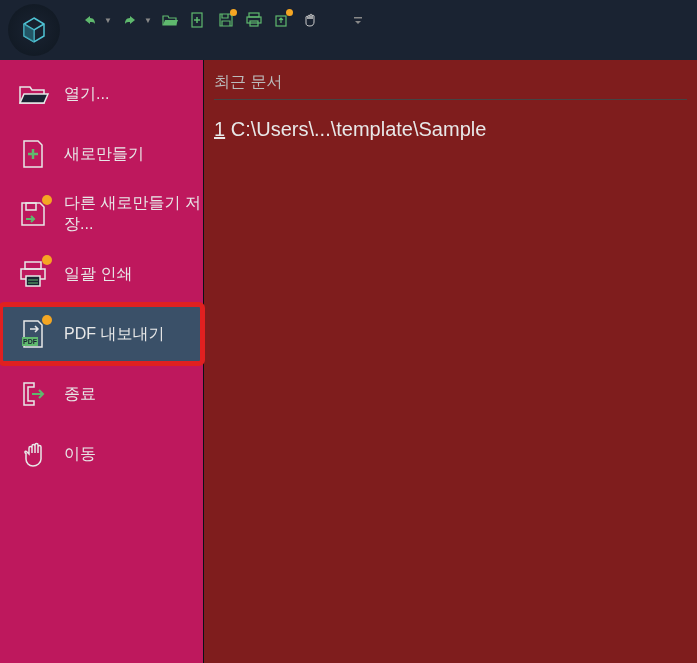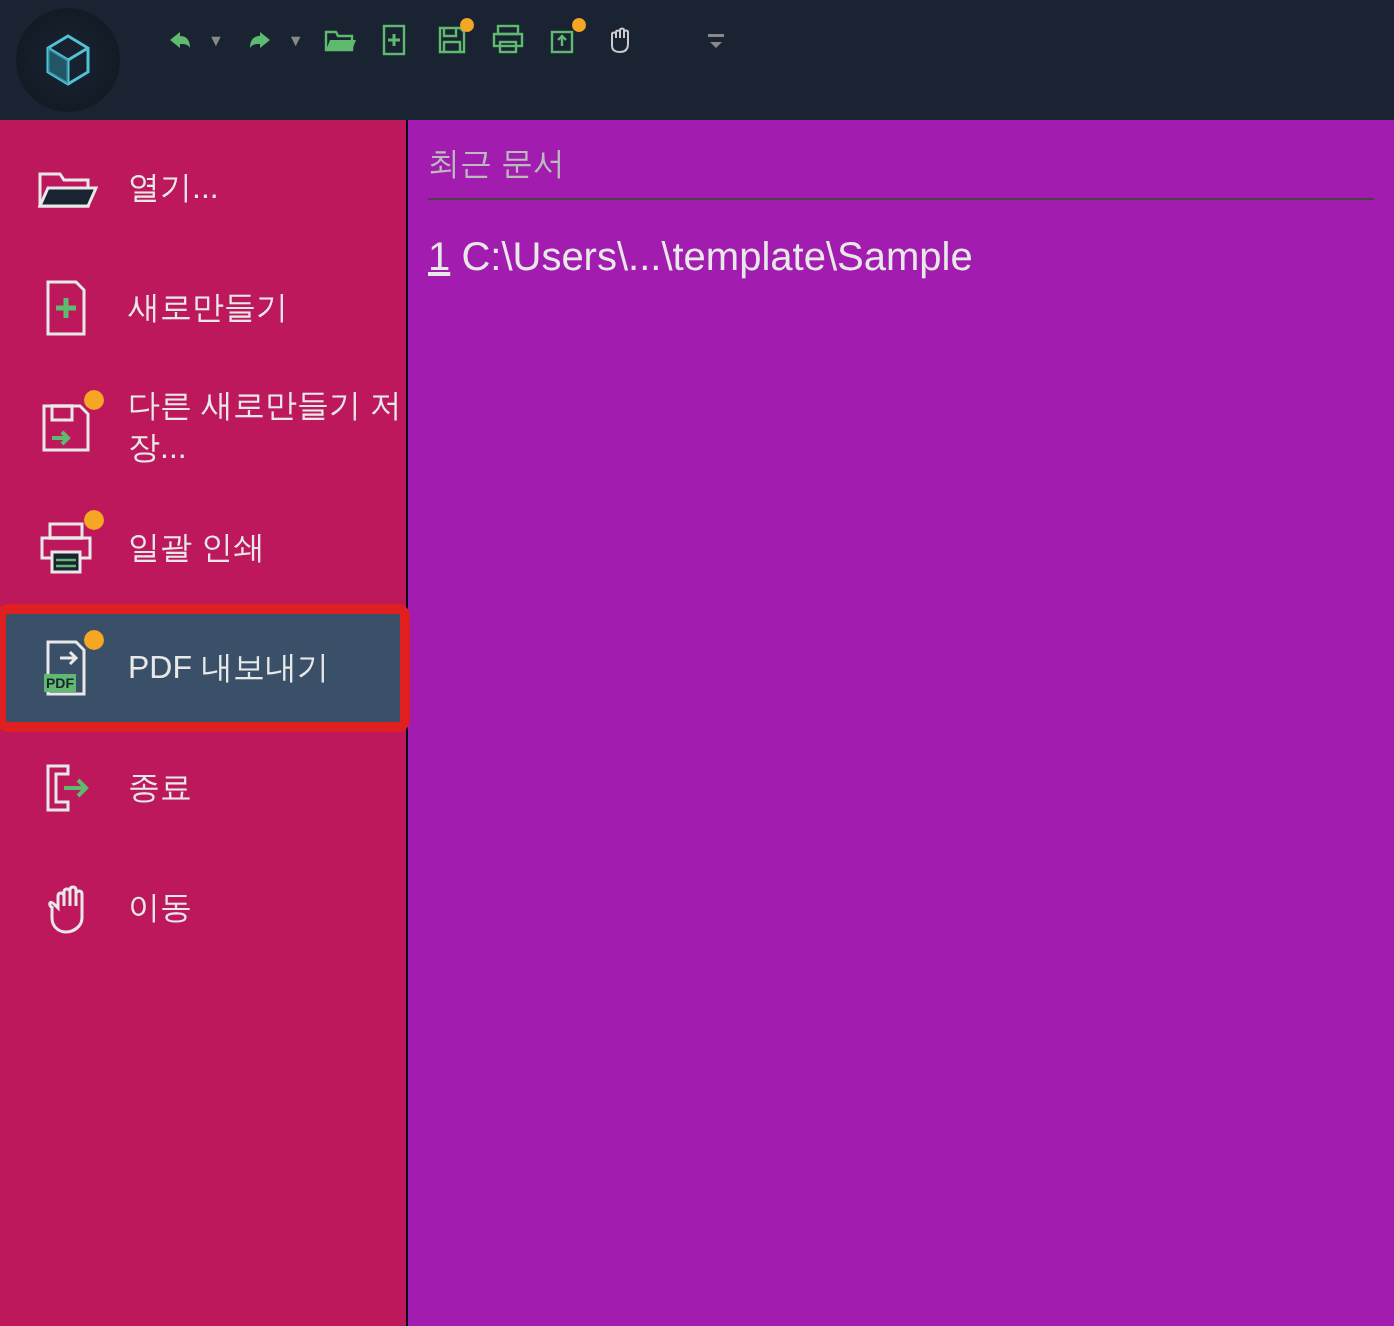--- a/index.html
+++ b/index.html
@@ -102,21 +102,21 @@
       position: absolute;
       top: -2px;
       right: -2px;
       width: 10px;
       height: 10px;
       background: #f5a623;
       border-radius: 50%;
     }
     .right-panel {
       flex: 1;
-      background: #a21caf;
+      background: #7f1d1d;
       padding: 12px 10px;
     }
     .recent-header {
       font-size: 16px;
       color: #bbb;
       padding-bottom: 6px;
       border-bottom: 1px solid #444;
       margin-bottom: 14px;
     }
     .recent-item {

